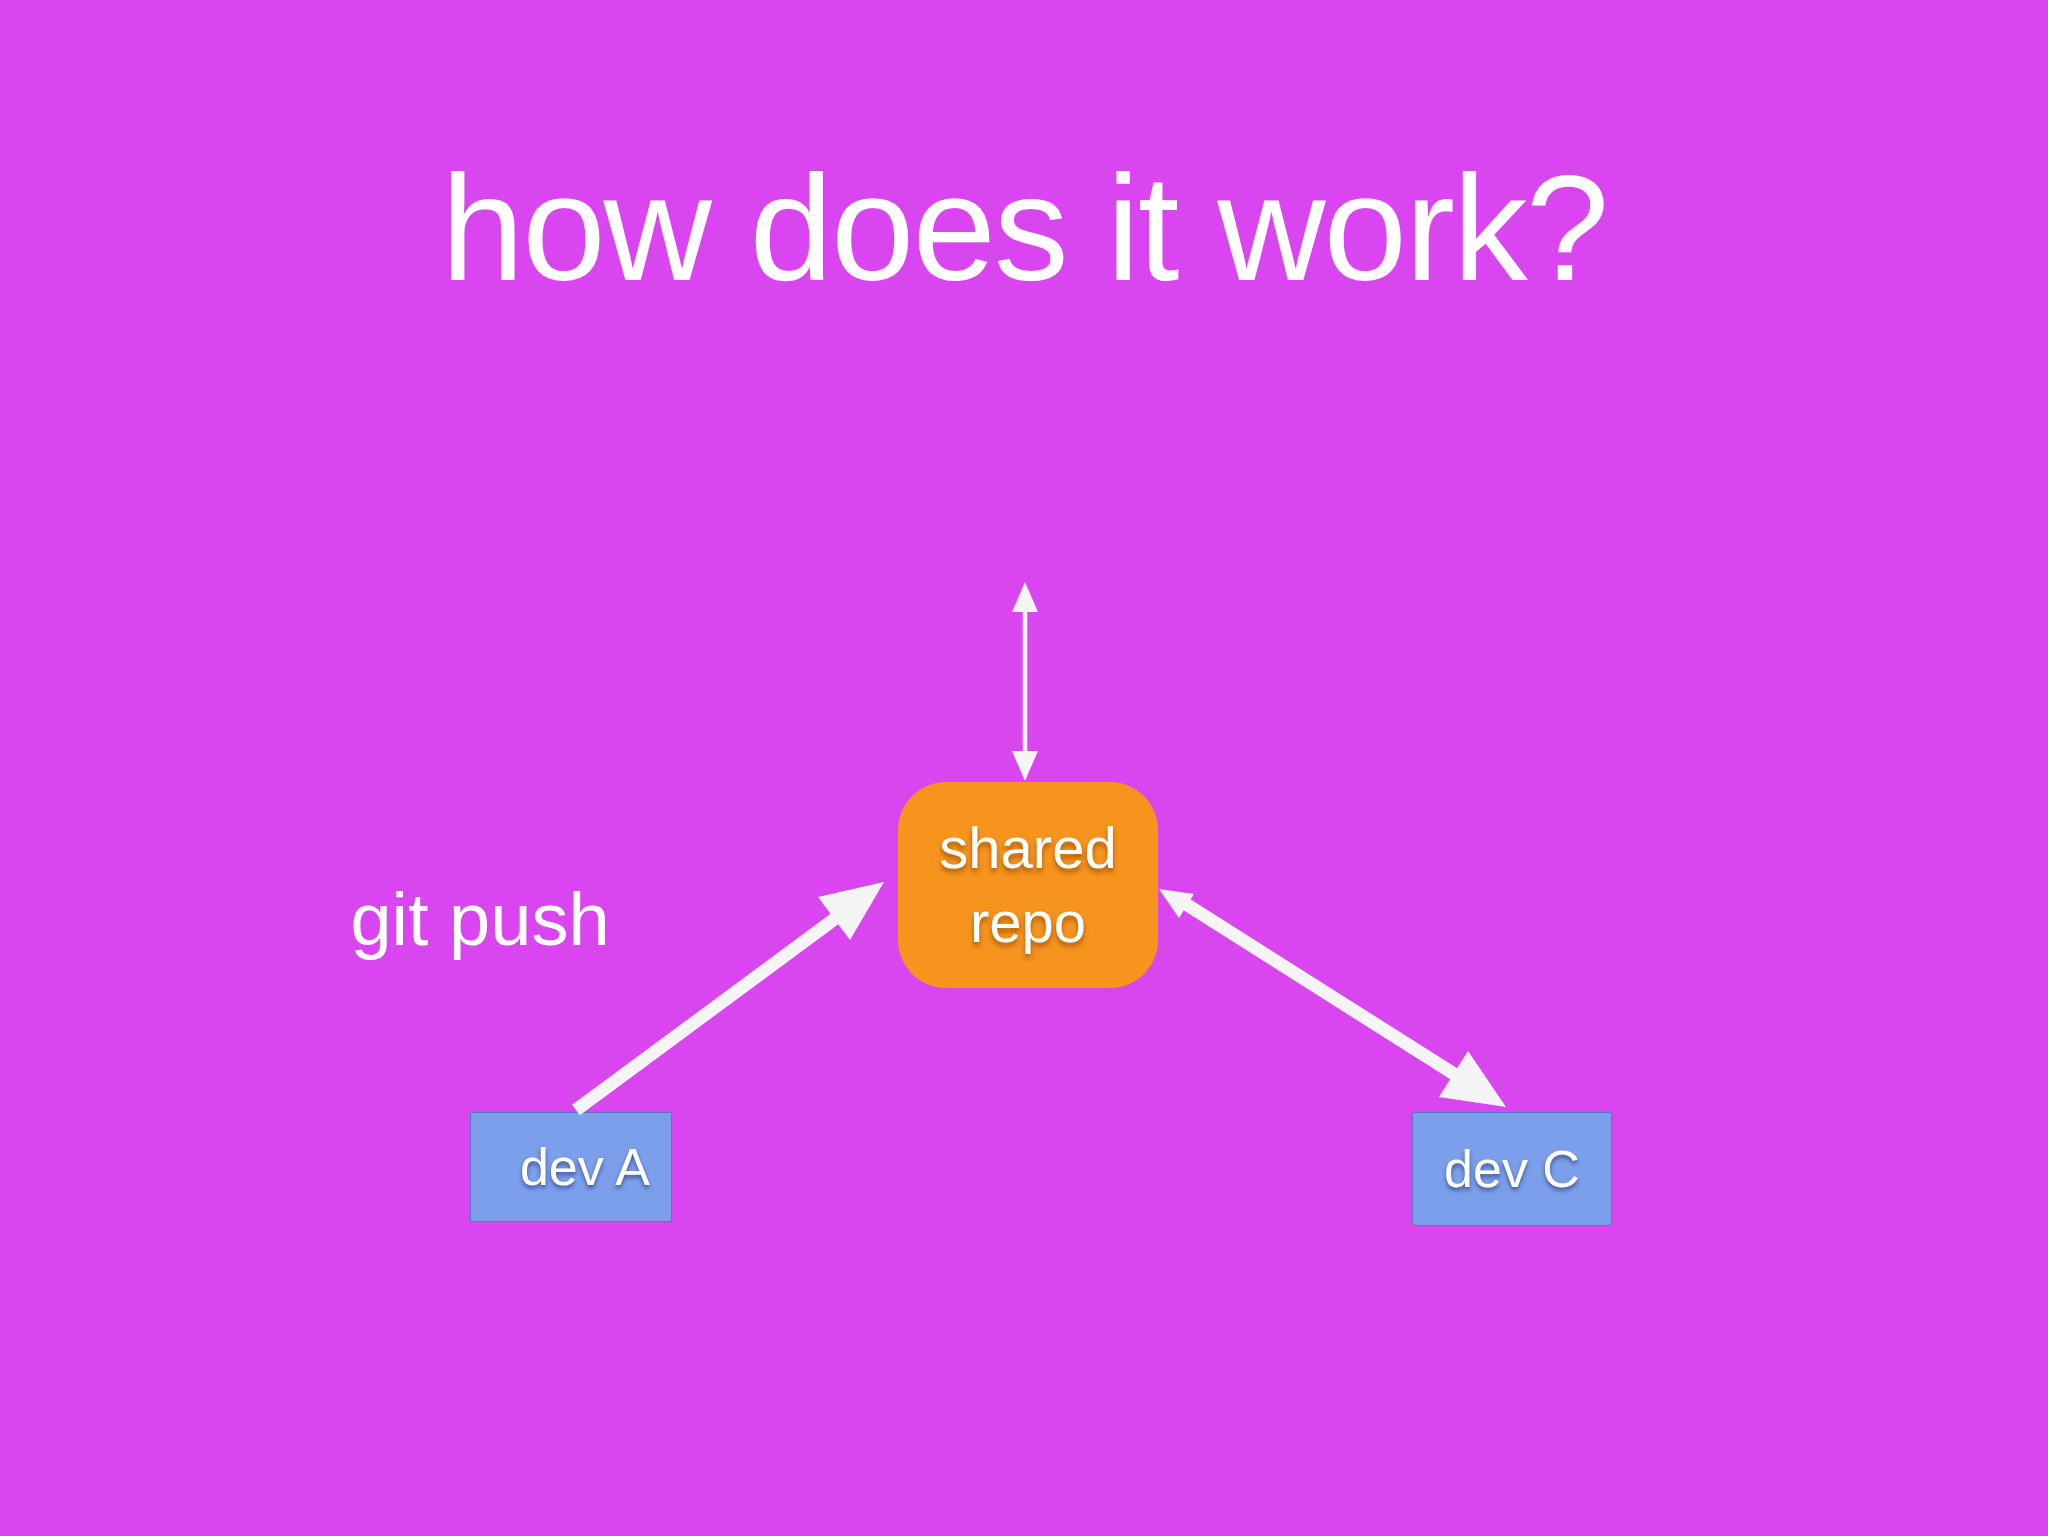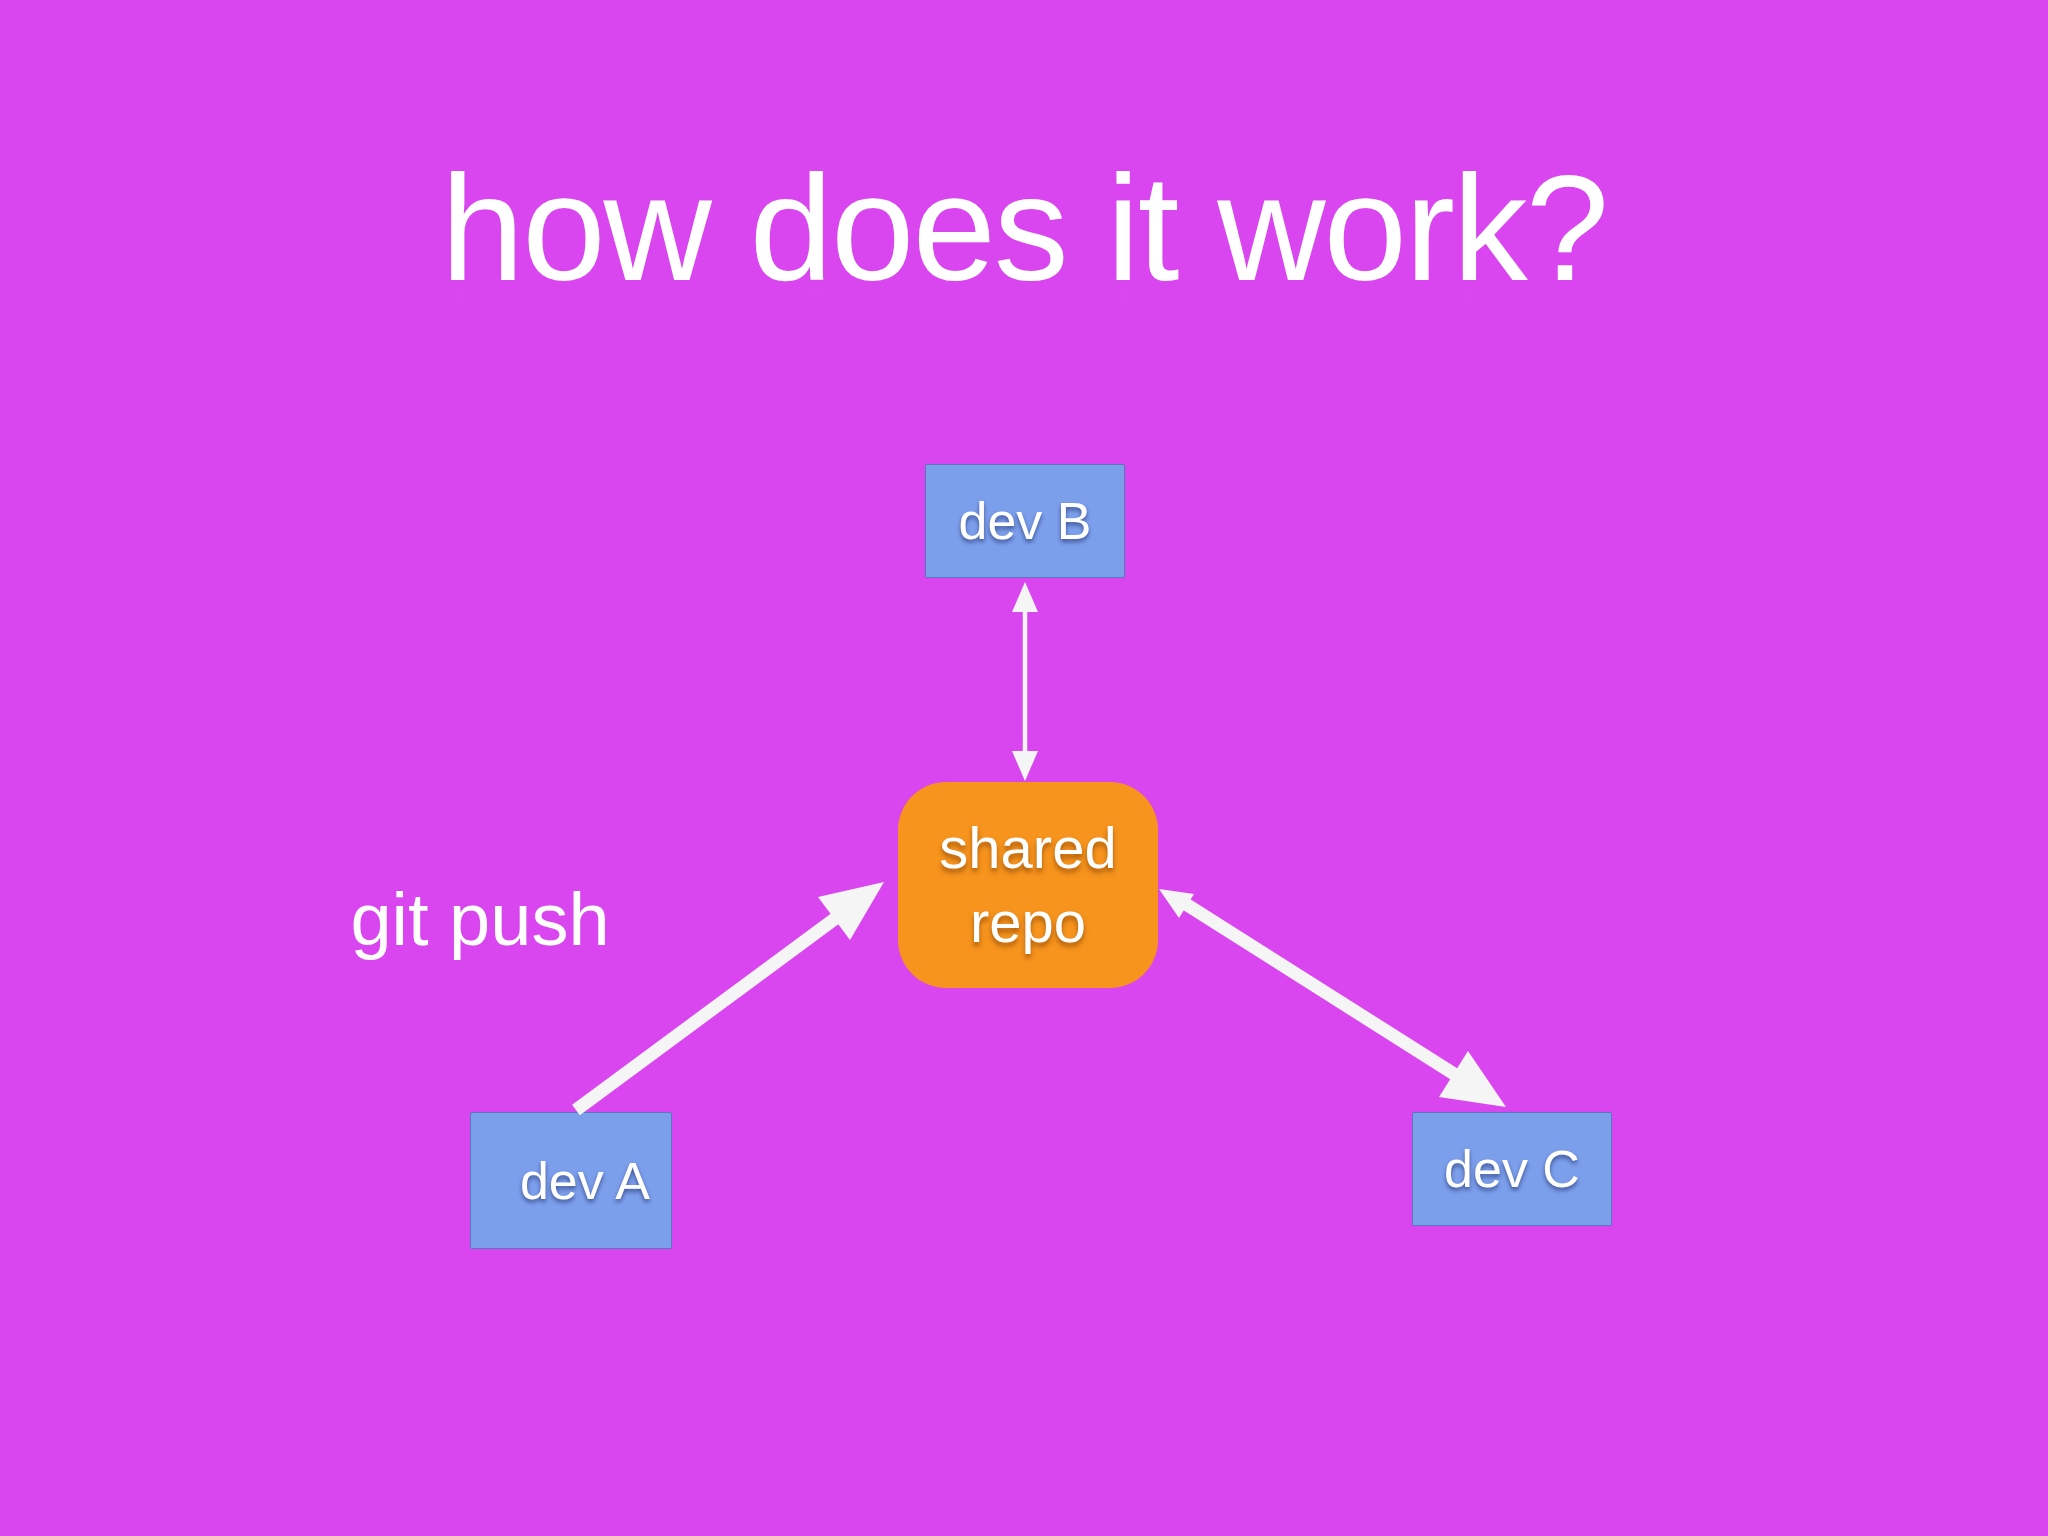--- a/index.html
+++ b/index.html
@@ -75,21 +75,21 @@
   }
   .node-blue {
     border: 1px solid rgba(25, 45, 110, 0.35);
     border-radius: 2px;
     font-size: 52px;
   }
   .node-blue .node-label {
     text-shadow: 0 3px 4px rgba(15, 25, 80, 0.55);
   }
   .node-devB { left: 925px; top: 464px; width: 200px; height: 114px; }
-  .node-devA { left: 470px; top: 1112px; width: 202px; height: 137px; padding-left: 28px; }
+  .node-devA { left: 470px; top: 1112px; width: 202px; height: 110px; padding-left: 28px; }
   .node-devC { left: 1412px; top: 1112px; width: 200px; height: 114px; }
 
   .node-sharedRepo {
     left: 898px;
     top: 782px;
     width: 260px;
     height: 206px;
     border-radius: 48px;
     font-size: 58px;
     line-height: 1.28;
@@ -142,23 +142,20 @@
       <polygon points="884,882 850,940 818,897"></polygon>
     </g>
 
     <g>
       <line x1="1181" y1="901" x2="1462" y2="1079" stroke-width="13"></line>
       <polygon points="1159,889 1179,918 1194,894"></polygon>
       <polygon points="1506,1107 1439,1097 1468,1051"></polygon>
     </g>
   </svg>
 
-  <div class="node node-blue node-devB" style="background-color: rgb(124, 159, 236);">
-    <span class="node-label">dev B</span>
-  </div>
 
   <div class="node node-sharedRepo" style="background-color: rgb(247, 148, 29);">
     <span class="node-label">shared</span>
     <span class="node-label">repo</span>
   </div>
 
   <div class="node node-blue node-devA" style="background-color: rgb(124, 159, 236);">
     <span class="node-label">dev A</span>
   </div>
 

